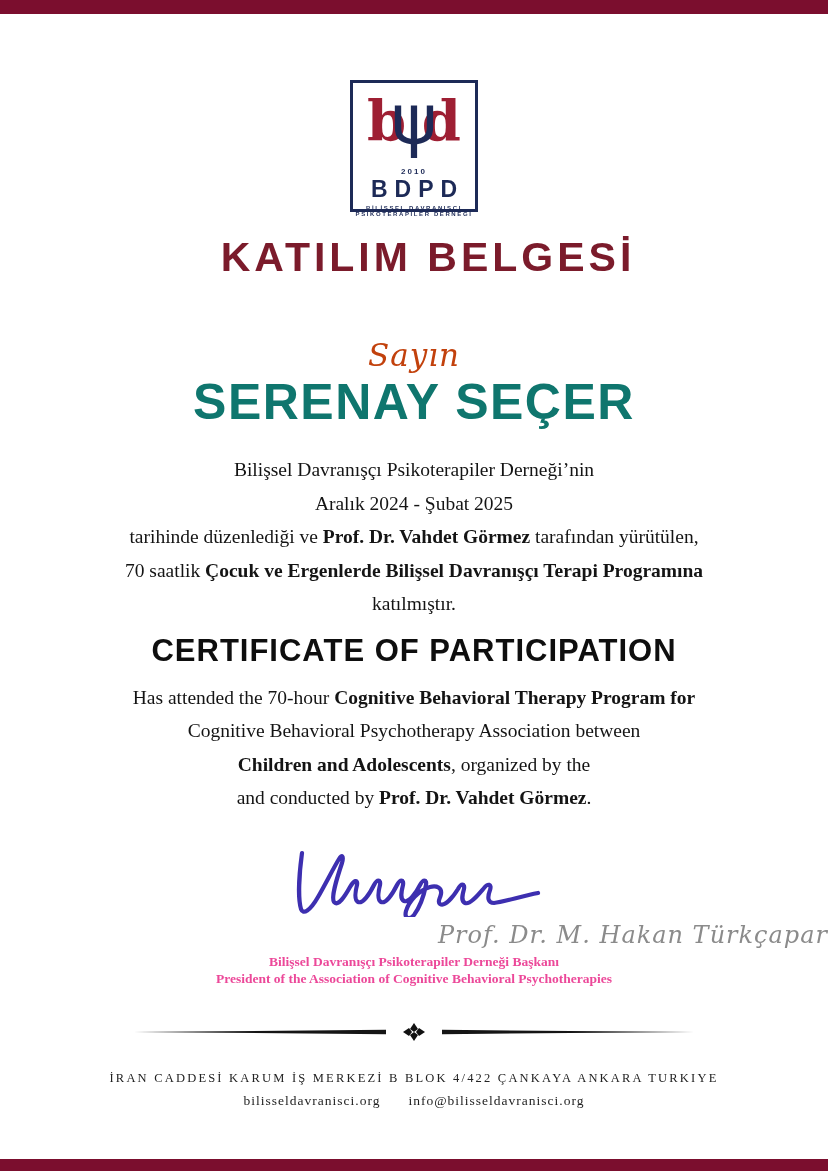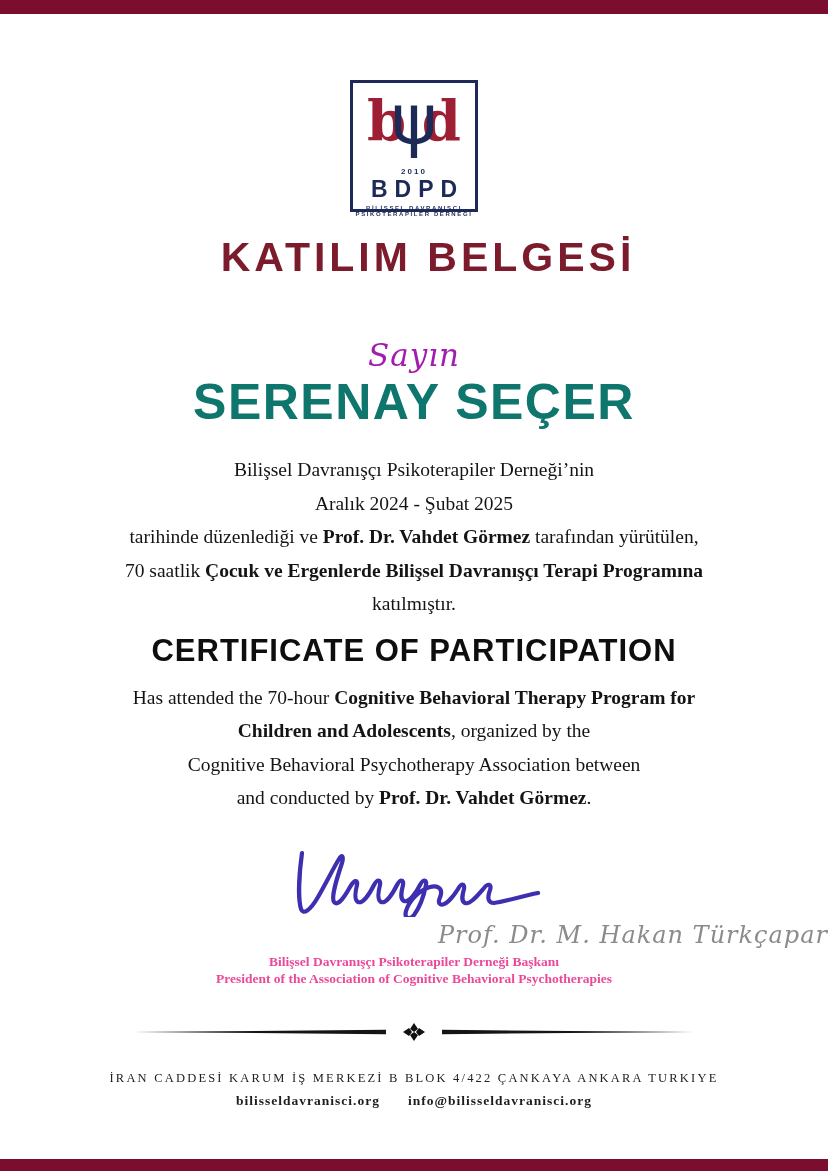--- a/index.html
+++ b/index.html
@@ -41,21 +41,21 @@
     font-family:"Liberation Sans", sans-serif;
     font-weight:bold;
     font-size:41px; letter-spacing:4px;
     color:#7b1b2b;
     padding-left:28px;
   }
   .salutation {
     margin-top:56px;
     font-family:"DejaVu Serif", serif;
     font-style:italic;
-    font-size:31px; color:#a21caf; letter-spacing:1px;
+    font-size:31px; color:#c2410c; letter-spacing:1px;
   }
   .recipient {
     font-family:"Liberation Sans", sans-serif;
     font-weight:bold; font-size:50px; letter-spacing:1.5px; color:#0f766e;
   }
   .body-block { margin-top:22px; font-size:19.5px; line-height:33.5px; color:#141414; }
   .body-block b { font-weight:bold; }
   .cert-en {
     margin-top:12px;
     font-family:"Liberation Sans", sans-serif;
@@ -71,21 +71,21 @@
   }
   .signer-t1, .signer-t2 { font-weight:bold; font-size:13.5px; color:#ec4899; line-height:17px; }
   .signer-t1 { margin-top:4px; }
 
   .divider { margin-top:34px; }
 
   .address {
     margin-top:24px;
     font-size:12.5px; letter-spacing:2.2px; color:#222; font-weight:500;
   }
-  .links { margin-top:7px; font-size:13.5px; letter-spacing:1px; color:#1d1d1d; font-weight:700; }
+  .links { margin-top:7px; font-size:13.5px; letter-spacing:1px; color:#1d1d1d; font-weight:400; }
   .links .sep { display:inline-block; width:28px; }
 </style>
 </head>
 <body>
 
 <div class="page">
   <div class="strip top"></div>
 
   <div class="logo-box">
     <div class="mono">
@@ -109,22 +109,22 @@
     <div>Aralık 2024 - Şubat 2025</div>
     <div><span>tarihinde düzenlediği ve </span><b>Prof. Dr. Vahdet Görmez</b><span> tarafından yürütülen,</span></div>
     <div><span>70 saatlik </span><b>Çocuk ve Ergenlerde Bilişsel Davranışçı Terapi Programına</b></div>
     <div>katılmıştır.</div>
   </div>
 
   <div class="cert-en">CERTIFICATE OF PARTICIPATION</div>
 
   <div class="body-block body-en">
     <div><span>Has attended the 70-hour </span><b>Cognitive Behavioral Therapy Program for</b></div>
+    <div>Cognitive Behavioral Psychotherapy Association between</div>
     <div><b>Children and Adolescents</b><span>, organized by the</span></div>
-    <div>Cognitive Behavioral Psychotherapy Association between</div>
     <div><span>and conducted by </span><b>Prof. Dr. Vahdet Görmez</b><span>.</span></div>
   </div>
 
   <div class="sig-wrap">
     <svg width="260" height="76" viewBox="0 0 260 76">
       <path fill="none" stroke="#3d2fb0" stroke-width="4.2" stroke-linecap="round" stroke-linejoin="round" d="M18,12 C15,34 14,58 17,68 C19,74 26,70 34,56 C42,42 50,26 55,18 C58,13 60,15 58,22 C52,40 47,56 50,61 C54,66 61,55 66,46 C70,39 74,38 73,44 C71,52 70,59 74,61 C79,63 86,52 90,44 C93,38 97,38 96,44 C94,52 93,59 97,61 C102,63 109,52 113,44 C116,38 120,38 119,44 C117,52 116,58 120,60 C125,62 132,52 136,44 C139,38 143,38 142,44 C140,54 136,66 130,74 C126,79 120,78 122,70 C125,60 134,50 146,46 C153,44 158,47 157,53 C156,58 153,61 156,63 C161,66 169,56 174,48 C177,42 181,42 180,48 C178,55 177,60 181,62 C186,64 194,54 200,47 C204,42 208,43 206,49 C203,57 204,62 210,62 C220,61 238,55 254,52"></path>
     </svg>
   </div>
 
   <div class="signer-name">Prof. Dr. M. Hakan Türkçapar</div>

